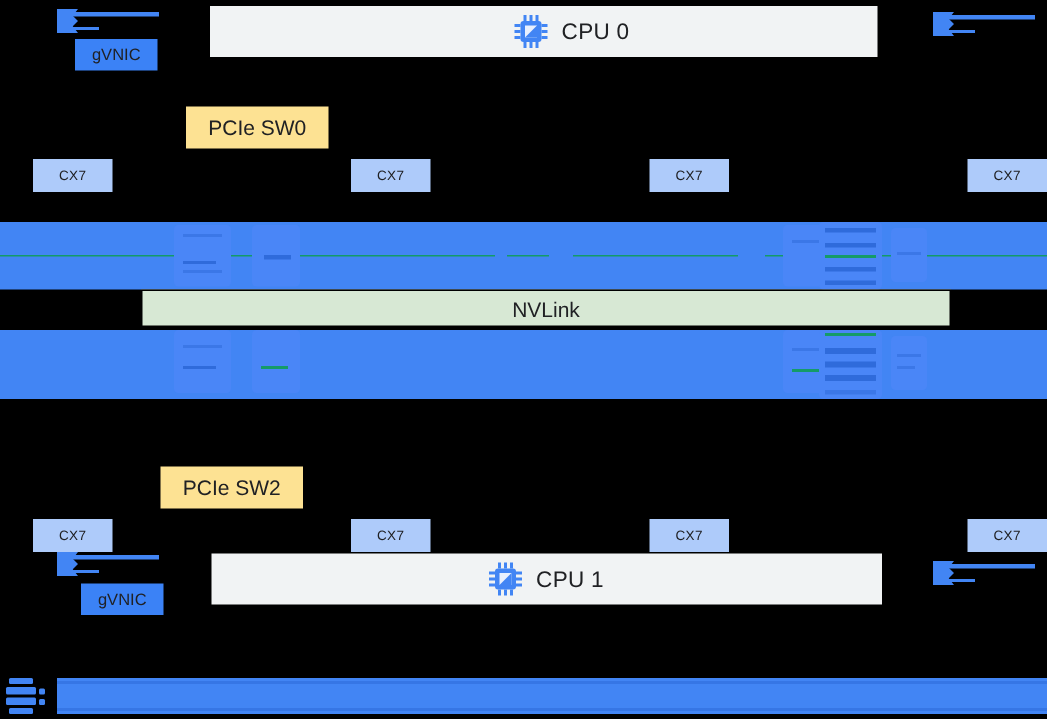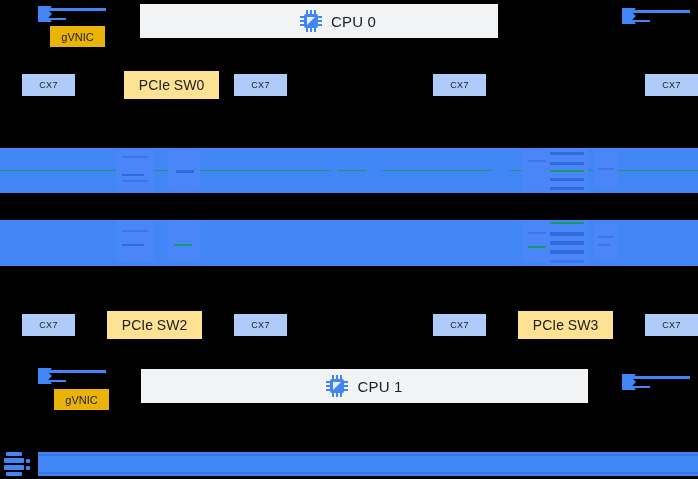--- a/index.html
+++ b/index.html
@@ -35,32 +35,33 @@
     color: #202124;
   }
   .cpu-bar .label { letter-spacing: .2px; }
 
   
   .cx7 {
     background: #aecbfa;
     font-size: 9px;
     letter-spacing: .3px;
     color: #202124;
+    margin-top: 32px;
   }
 
   
   .pcie {
     background: #fde293;
     font-size: 14px;
     color: #202124;
   }
 
   
   .gvnic {
-    background: #eab308;
+    background: #3b82f6;
     font-size: 11px;
     color: #202124;
   }
 
   
   .nvlink {
     background: #d7e8d4;
     border: 1px solid #000000;
     font-size: 14px;
     color: #202124;
@@ -148,21 +149,21 @@
 
   <div class="nic-icon" style="left:38px; top:6px;">
     <span class="plug"></span>
       <span class="stem"></span>
       <span class="stem2"></span>
   </div>
   <div class="node gvnic" style="left:50px; top:26px; width:55px; height:21px;">
     <span>gVNIC</span>
   </div>
 
-  <div class="node cpu-bar" style="left:140px; top:4px; width:358px; height:34px;padding-left:38px;">
+  <div class="node cpu-bar" style="left:140px; top:4px; width:445px; height:34px;padding-left:38px;">
     <span class="chip-icon">
       <span class="body"></span>
         <span class="core"></span>
       <i class="t" style="left:6px"></i>
         <i class="t" style="left:10px"></i>
         <i class="t" style="left:14px"></i>
       <i class="b" style="left:6px"></i>
         <i class="b" style="left:10px"></i>
         <i class="b" style="left:14px"></i>
       <i class="l" style="top:6px"></i>
@@ -218,20 +219,23 @@
     <div class="gpu-line" style="left:550px; top:4px;  width:34px; height:3px;"></div>
     <div class="gpu-line" style="left:550px; top:14px; width:34px; height:3px;"></div>
     <div class="gpu-line green" style="left:550px; top:22px; width:34px; height:2px;"></div>
     <div class="gpu-line" style="left:550px; top:30px; width:34px; height:3px;"></div>
     <div class="gpu-line" style="left:550px; top:39px; width:34px; height:3px;"></div>
 
     <div class="gpu-box" style="left:594px; top:4px; width:24px; height:36px;"></div>
     <div class="gpu-line thin" style="left:598px; top:20px; width:16px; height:2px;"></div>
   </div>
 
+  <div class="node nvlink" style="left:94px; top:193px; width:540px; height:25px;">
+    <span>NVLink</span>
+  </div>
 
   <div class="band" style="left:0; top:220px; width:698px; height:46px;">
     <div class="gpu-box" style="left:116px; top:0; width:38px; height:42px;"></div>
     <div class="gpu-line thin" style="left:122px; top:10px; width:26px; height:2px;"></div>
     <div class="gpu-line" style="left:122px; top:24px; width:22px; height:2px;"></div>
 
     <div class="gpu-box" style="left:168px; top:0; width:32px; height:42px;"></div>
     <div class="gpu-line green" style="left:174px; top:24px; width:18px; height:2px;"></div>
 
     <div class="gpu-box" style="left:522px; top:0; width:34px; height:42px;"></div>
@@ -254,23 +258,20 @@
     <span>CX7</span>
   </div>
   <div class="node pcie" style="left:107px; top:311px; width:95px; height:28px;text-align:center;">
     <span>PCIe SW2</span>
   </div>
   <div class="node cx7" style="left:234px; top:314px; width:53px; height:22px;">
     <span>CX7</span>
   </div>
   <div class="node cx7" style="left:433px; top:314px; width:53px; height:22px;">
     <span>CX7</span>
-  </div>
-  <div class="node pcie" style="left:518px; top:311px; width:95px; height:28px;">
-    <span>PCIe SW3</span>
   </div>
   <div class="node cx7" style="left:645px; top:314px; width:53px; height:22px;">
     <span>CX7</span>
   </div>
 
   <div class="nic-icon" style="left:38px; top:368px;">
     <span class="plug"></span>
       <span class="stem"></span>
       <span class="stem2"></span>
   </div>

